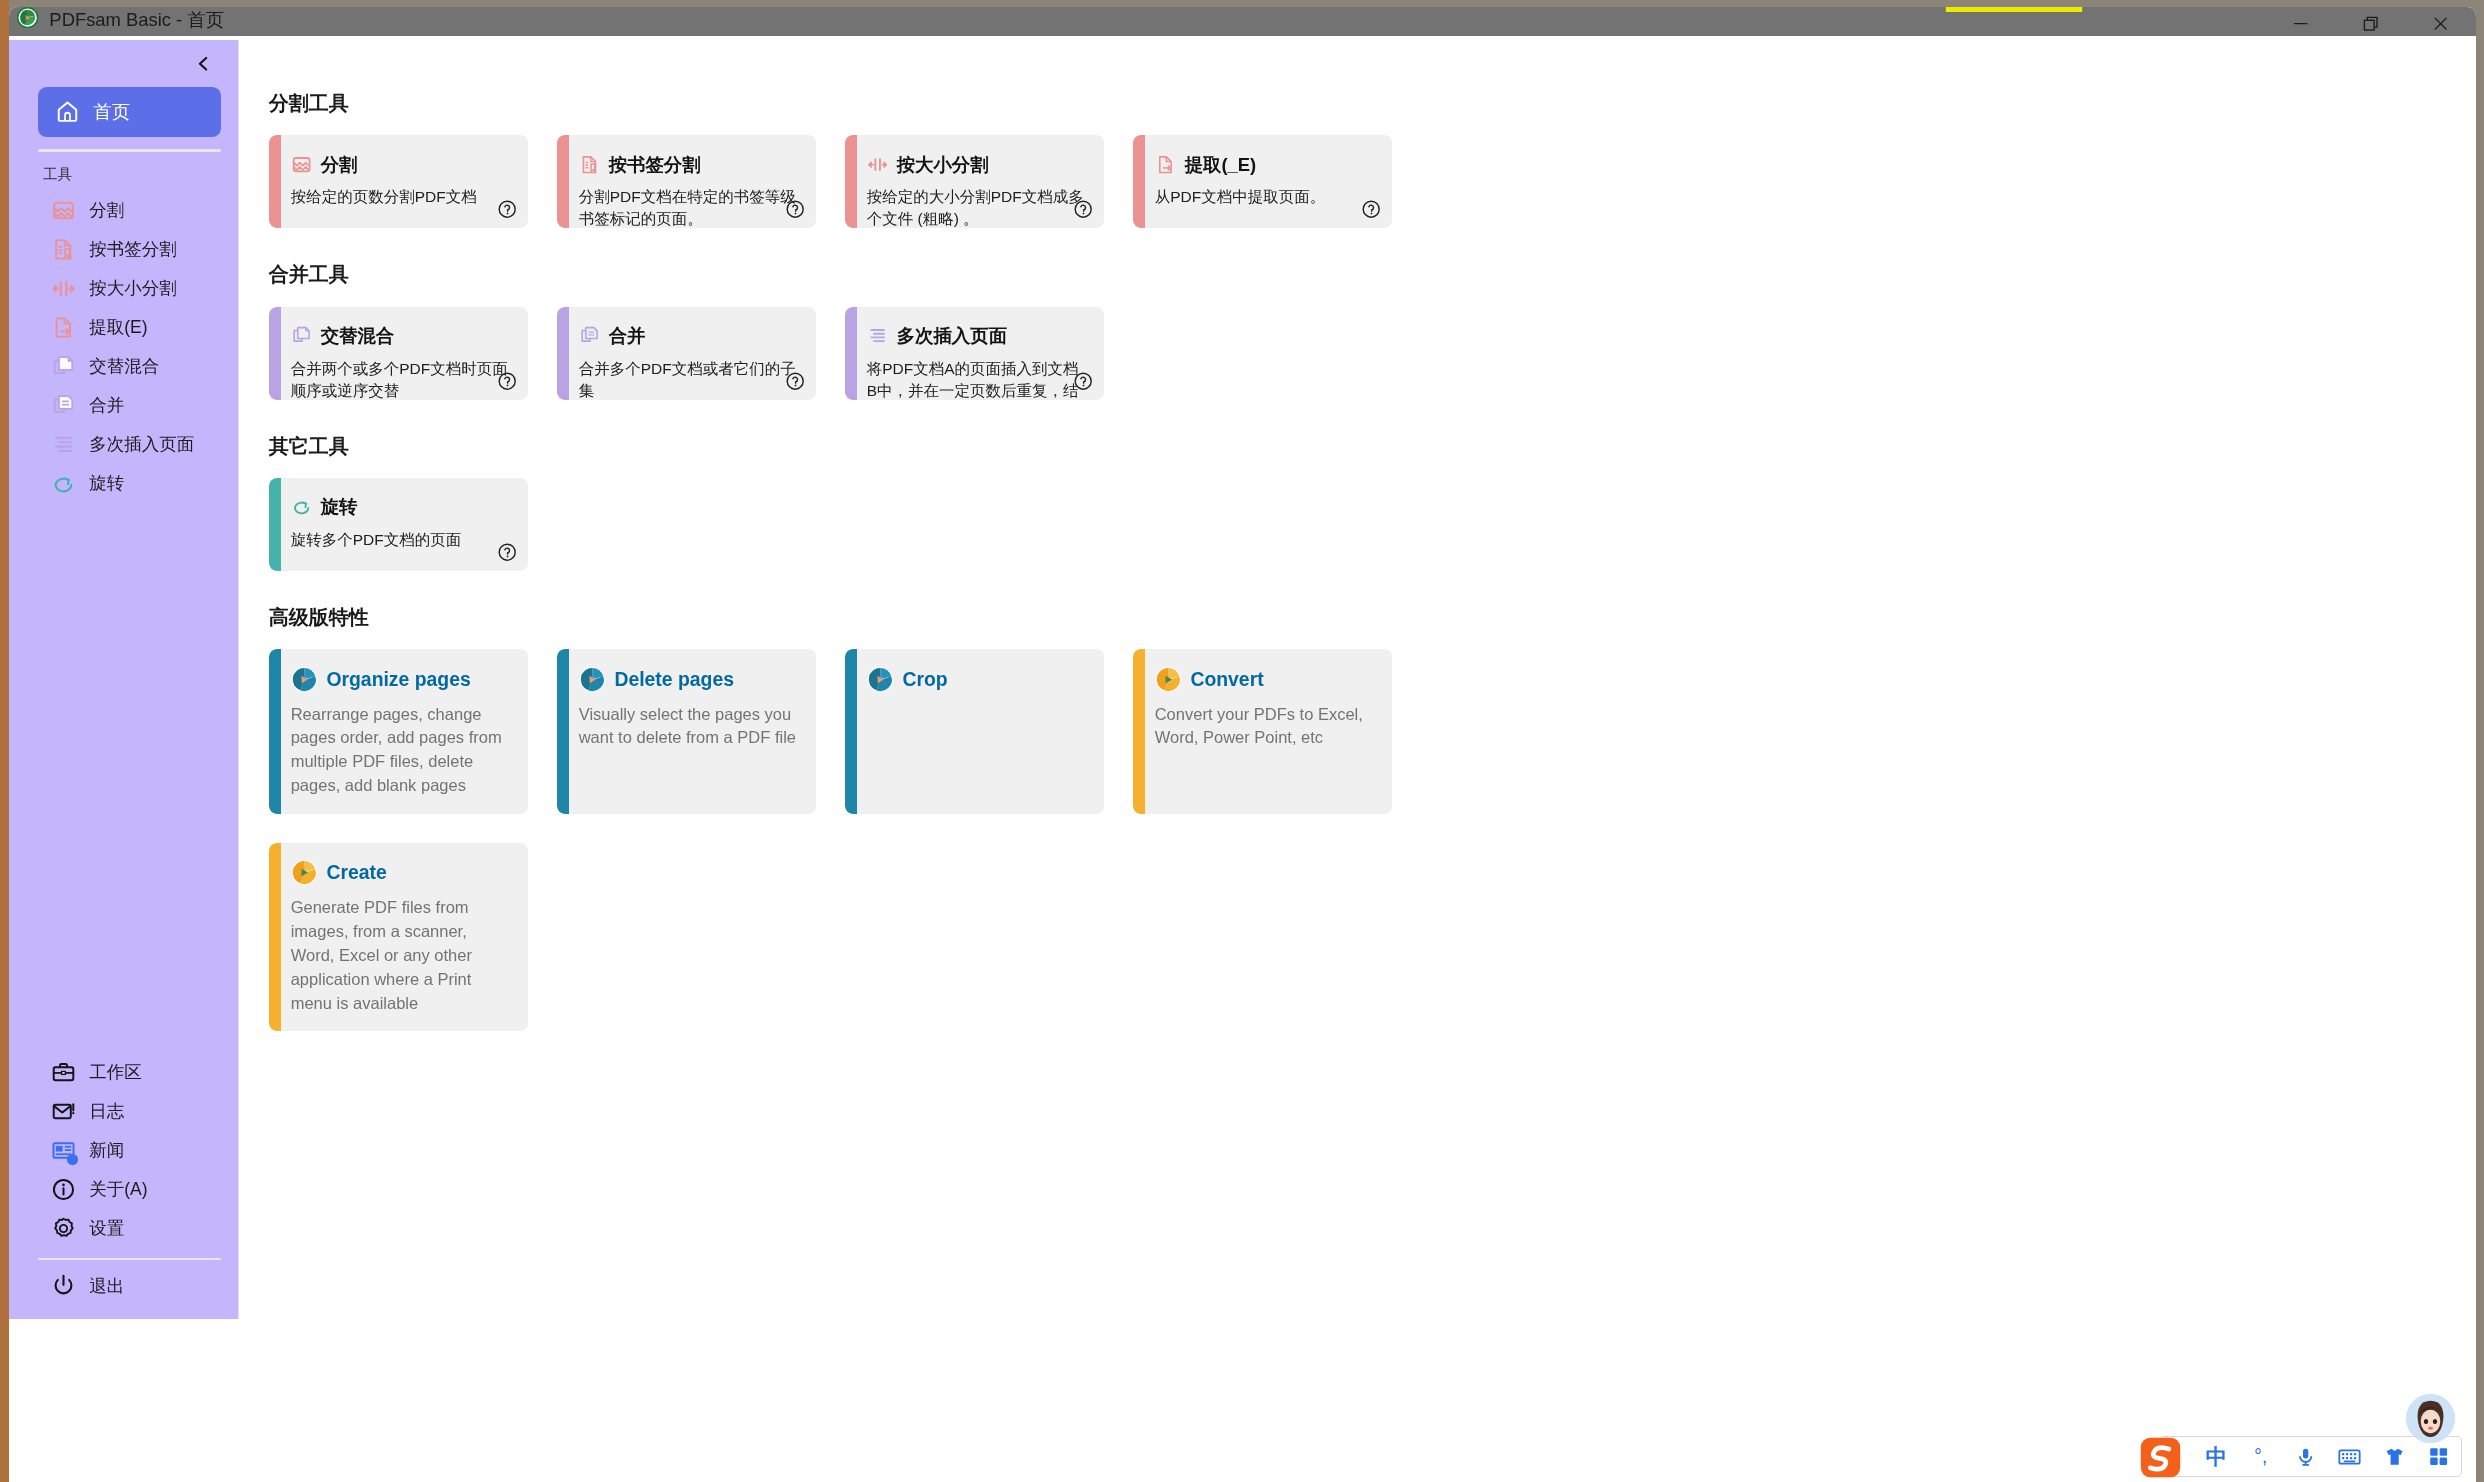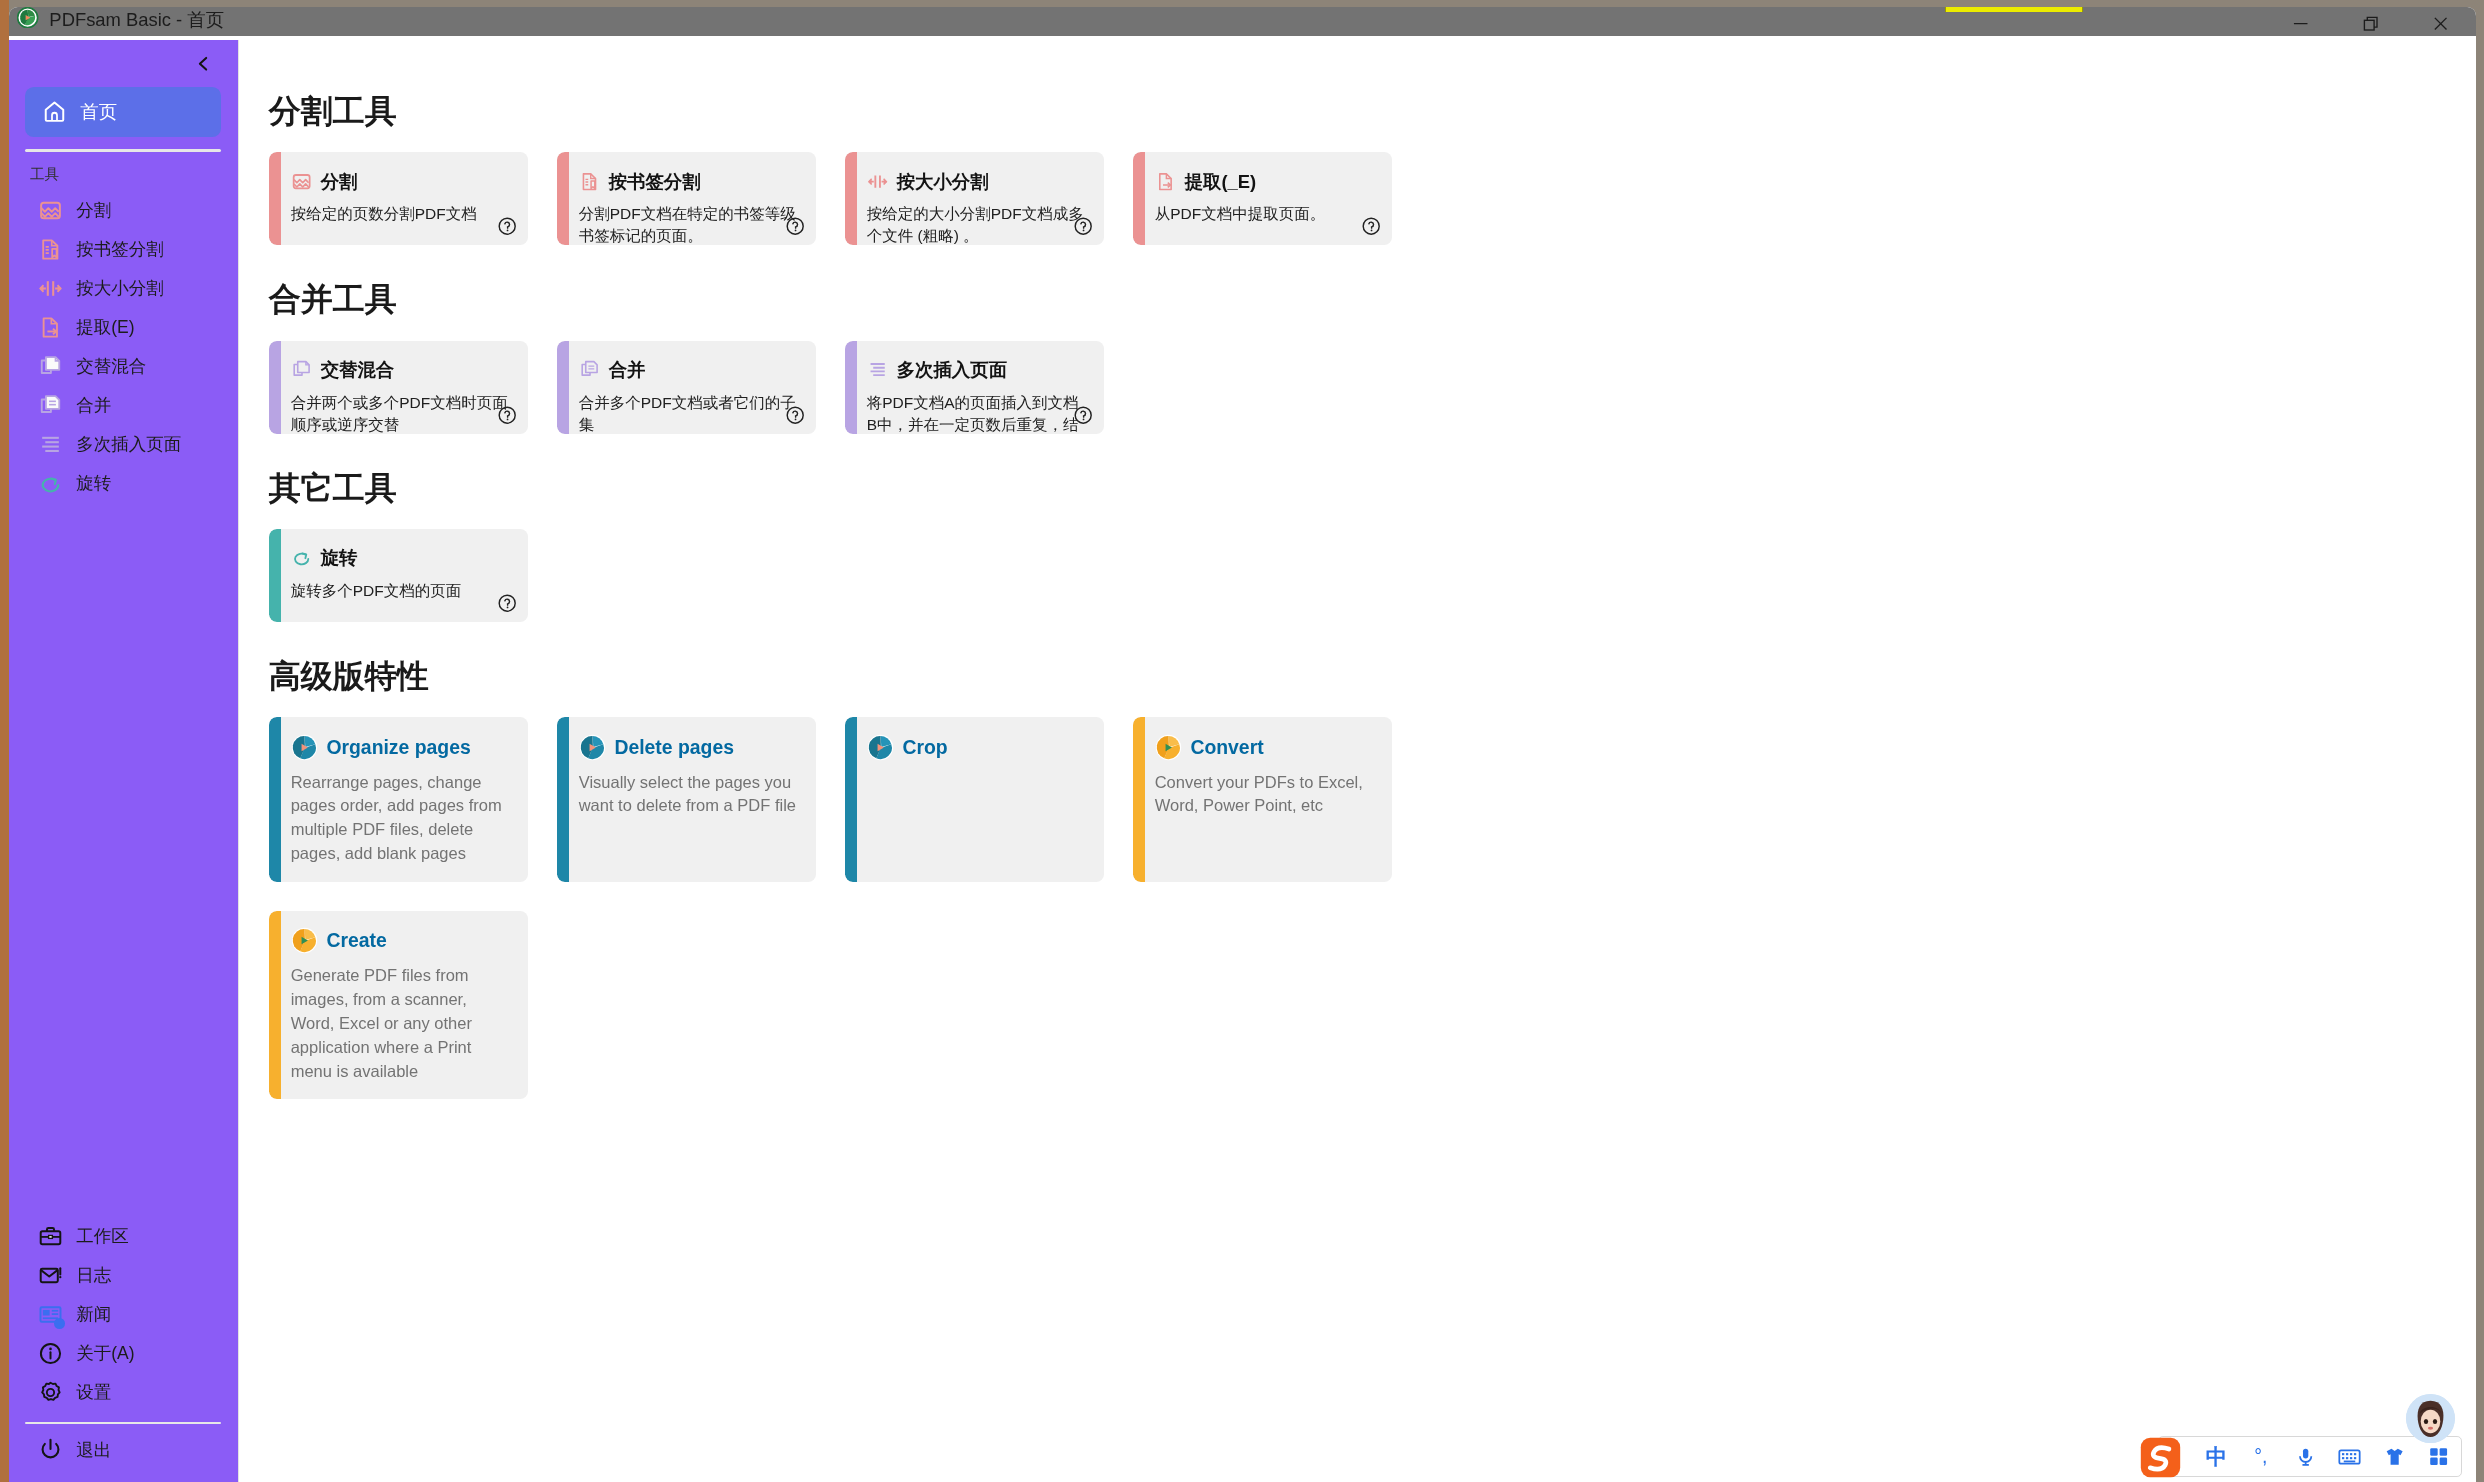--- a/index.html
+++ b/index.html
@@ -60,26 +60,26 @@
 
   
   #body-area {
     position: absolute; left: 0; top: 33px;
     width: 2467px; height: 1443px;
     display: flex;
   }
 
   
   #sidebar {
-    width: 230px; height: 1443px;
-    background: #8b5cf6;
+    width: 230px; height: 1279px;
+    background: #c4b5fd;
     border-right: 1px solid #e2e2e2;
     position: relative;
     flex: 0 0 230px;
-    display: flex; flex-direction: column;
+    display: flex; flex-direction: column; padding-left: 13px;
   }
   #collapse-row {
     height: 47px; display: flex; align-items: center; justify-content: flex-end;
     padding-right: 21.3px;
   }
   #collapse-btn { width: 25px; height: 25px; display:flex; align-items:center; justify-content:center; }
 
   #home-item {
     margin: 0 16.5px;
     height: 50px; border-radius: 8.7px;
@@ -128,21 +128,21 @@
   #main {
     flex: 1 1 auto; height: 1443px;
     background: #ffffff;
     position: relative;
     overflow: hidden;
     padding: 0 0 0 0;
   }
   #content-inner { padding: 50px 0 0 30px; }
 
   .section-title {
-    font-size: 32px; font-weight: bold; color: #1a1a1a;
+    font-size: 20px; font-weight: bold; color: #1a1a1a;
     margin-bottom: 18.4px;
   }
   .section { margin-bottom: 33px; }
   #section-premium { margin-top: 27px; }
 
   .card-row { display: flex; gap: 29px; flex-wrap: nowrap; }
 
   .card {
     width: 259px;
     background: #f0f0f0;

